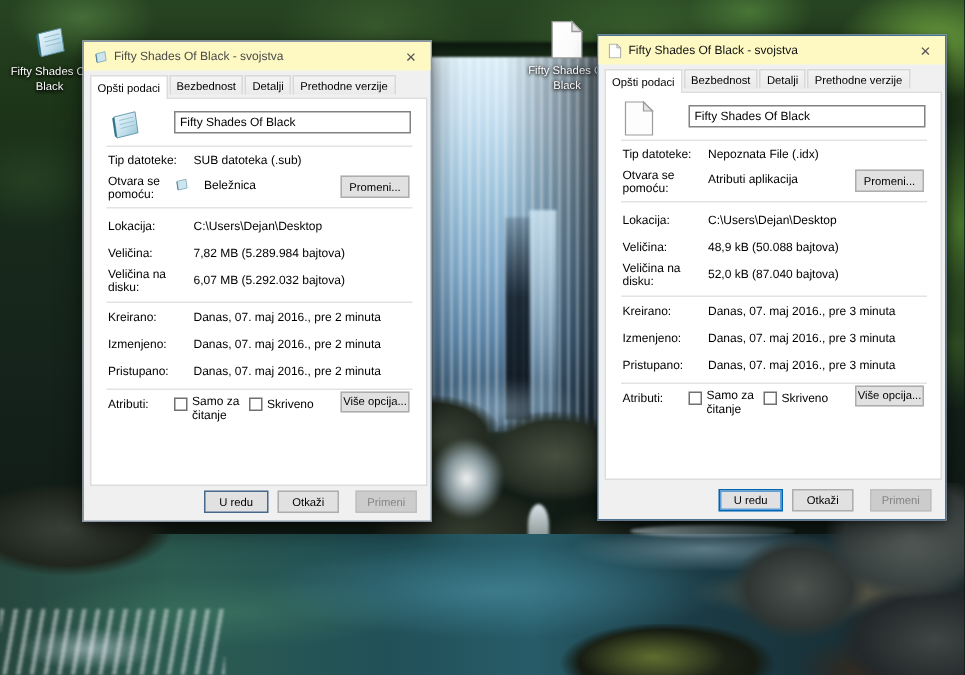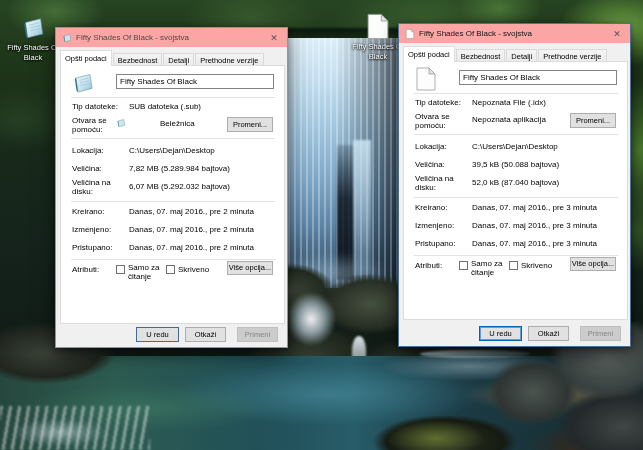--- a/index.html
+++ b/index.html
@@ -76,28 +76,28 @@
   .desk-icon { position:absolute; width:58px; text-align:center; z-index:10; }
   .desk-icon .ic { display:block; margin:0 auto 2px auto; }
   .desk-icon .lbl { color:#fff; font-size:7.5px; line-height:1.35;
     text-shadow:0 1px 2px rgba(0,0,0,.95), 0 0 3px rgba(0,0,0,.8); }
 
   
   .dialog { position:absolute; width:233px; background:#f0f0f0; font-size:8px; color:#000;
     box-shadow:0 6px 18px rgba(0,0,0,.55), 0 1px 4px rgba(0,0,0,.35); }
   .dlg-left  { left:55px;  top:27px; height:321px; border:1px solid #8a98a6; z-index:20; }
   .dlg-right { left:398px; top:23px; height:324px; border:1px solid #4d7296; z-index:21; }
-  .titlebar { position:absolute; left:0; right:0; top:0; height:19px; background:#fca5a5;
+  .titlebar { position:absolute; left:0; right:0; top:0; height:19px; background:#fef9c3;
     display:flex; align-items:center; padding:0 4px; }
   .title-ic { width:10px; height:10px; margin:0 4px 0 2px; flex:0 0 auto; }
   .title-tx { flex:1; font-size:8px; white-space:nowrap; overflow:hidden; }
   .dlg-left  .title-tx { color:#4a4a4a; }
   .dlg-right .title-tx { color:#111; }
   .close-x { width:18px; text-align:center; font-size:9px; color:#555; cursor:default; }
-  .tabstrip { position:absolute; left:4px; top:22px; height:16px; display:flex; align-items:flex-end; }
+  .tabstrip { position:absolute; left:4px; top:22px; height:16px; display:flex; align-items:flex-start; }
   .tab { height:13px; padding:0 4px; margin-right:1px; font-size:7.5px; line-height:13px;
     background:linear-gradient(#f4f4f4,#eaeaea); border:1px solid #d9d9d9; border-bottom:none; white-space:nowrap; }
   .tab.active { height:16px; line-height:16px; background:#fff; border-color:#dcdcdc; position:relative; z-index:2; }
   .page { position:absolute; left:4px; top:37px; width:225px; height:259px;
     background:#fff; border:1px solid #dcdcdc; }
   .page > * { position:absolute; }
   .lblc { left:11px; width:48px; line-height:1.15; }
   .valc { left:68px; white-space:nowrap; }
   .sep { left:10px; width:204px; height:1px; background:#e3e3e3; }
   .bigicon { left:10px; top:5px; width:24px; height:24px; }
@@ -191,21 +191,21 @@
     </svg>
     <input class="namebox" value="Fifty Shades Of Black" style="">
     <div class="sep" style="top:31px;"></div>
     <span class="lblc" style="top:36px;">Tip datoteke:</span>
     <span class="valc" style="top:36px;">SUB datoteka (.sub)</span>
     <span class="lblc" style="top:50px;">Otvara se pomoću:</span>
     <svg style="left:55px; top:52px;" width="10" height="10" viewBox="0 0 24 24">
       <polygon points="5,7 19,3.5 21,17.5 7,21" fill="#cde5ef" stroke="#5d93a8" stroke-width="1"></polygon>
       <polygon points="5,7 7,21 5.6,19.8 3.8,8" fill="#2f7186"></polygon>
     </svg>
-    <span class="valc" style="left:76px; top:53px;padding-left:23px;">Beležnica</span>
+    <span class="valc" style="left:52px; top:53px;padding-left:23px;">Beležnica</span>
     <button class="pbtn chg-btn">Promeni...</button>
     <div class="sep" style="top:72px;"></div>
     <span class="lblc" style="top:80px;">Lokacija:</span>
     <span class="valc" style="top:80px;">C:\Users\Dejan\Desktop</span>
     <span class="lblc" style="top:98px;">Veličina:</span>
     <span class="valc" style="top:98px;">7,82 MB (5.289.984 bajtova)</span>
     <span class="lblc" style="top:112px;">Veličina na disku:</span>
     <span class="valc" style="top:116px;">6,07 MB (5.292.032 bajtova)</span>
     <div class="sep" style="top:135px;"></div>
     <span class="lblc" style="top:141px;">Kreirano:</span>
@@ -245,27 +245,27 @@
   <div class="page">
     <svg class="bigicon fileicon-big" style="left:12px;" viewBox="0 0 20 24">
       <path d="M1,1 h12 l6,6 v16 h-18 z" fill="#fdfdfd" stroke="#9b9b9b" stroke-width=".8"></path>
       <path d="M13,1 v6 h6 z" fill="#e4e4e4" stroke="#9b9b9b" stroke-width=".8"></path>
     </svg>
     <input class="namebox" value="Fifty Shades Of Black" style="">
     <div class="sep" style="top:31px;"></div>
     <span class="lblc" style="top:36px;">Tip datoteke:</span>
     <span class="valc" style="top:36px;">Nepoznata File (.idx)</span>
     <span class="lblc" style="top:50px;">Otvara se pomoću:</span>
-    <span class="valc" style="top:53px;">Nepoznata aplikacija</span>
+    <span class="valc" style="top:53px;">Atributi aplikacija</span>
     <button class="pbtn chg-btn">Promeni...</button>
     <div class="sep" style="top:72px;"></div>
     <span class="lblc" style="top:80px;">Lokacija:</span>
     <span class="valc" style="top:80px;">C:\Users\Dejan\Desktop</span>
     <span class="lblc" style="top:98px;">Veličina:</span>
-    <span class="valc" style="top:98px;">39,5 kB (50.088 bajtova)</span>
+    <span class="valc" style="top:98px;">48,9 kB (50.088 bajtova)</span>
     <span class="lblc" style="top:112px;">Veličina na disku:</span>
     <span class="valc" style="top:116px;">52,0 kB (87.040 bajtova)</span>
     <div class="sep" style="top:135px;"></div>
     <span class="lblc" style="top:141px;">Kreirano:</span>
     <span class="valc" style="top:141px;">Danas, 07. maj 2016., pre 3 minuta</span>
     <span class="lblc" style="top:159px;">Izmenjeno:</span>
     <span class="valc" style="top:159px;">Danas, 07. maj 2016., pre 3 minuta</span>
     <span class="lblc" style="top:177px;">Pristupano:</span>
     <span class="valc" style="top:177px;">Danas, 07. maj 2016., pre 3 minuta</span>
     <div class="sep" style="top:193px;"></div>

